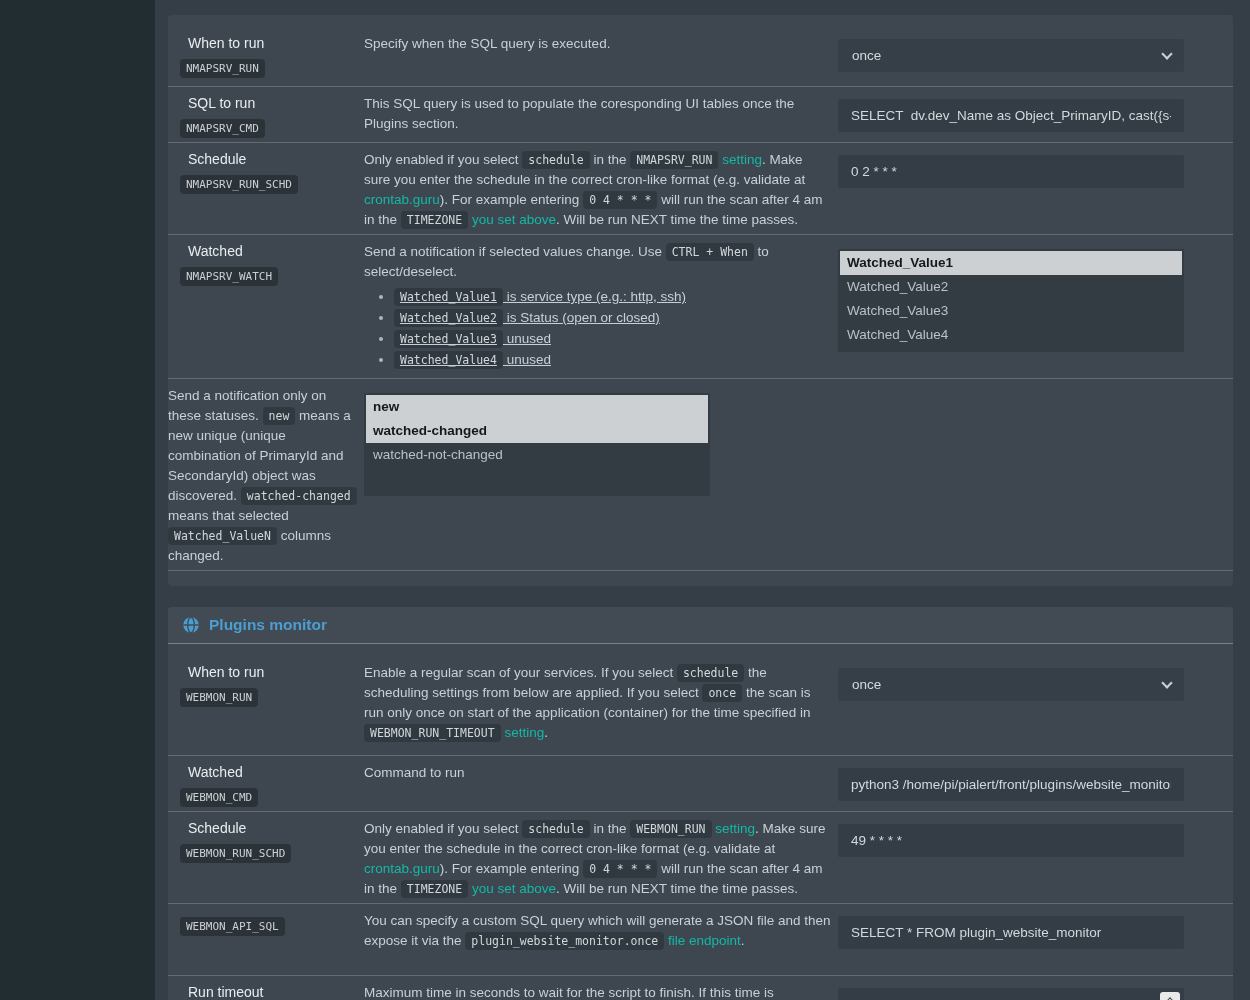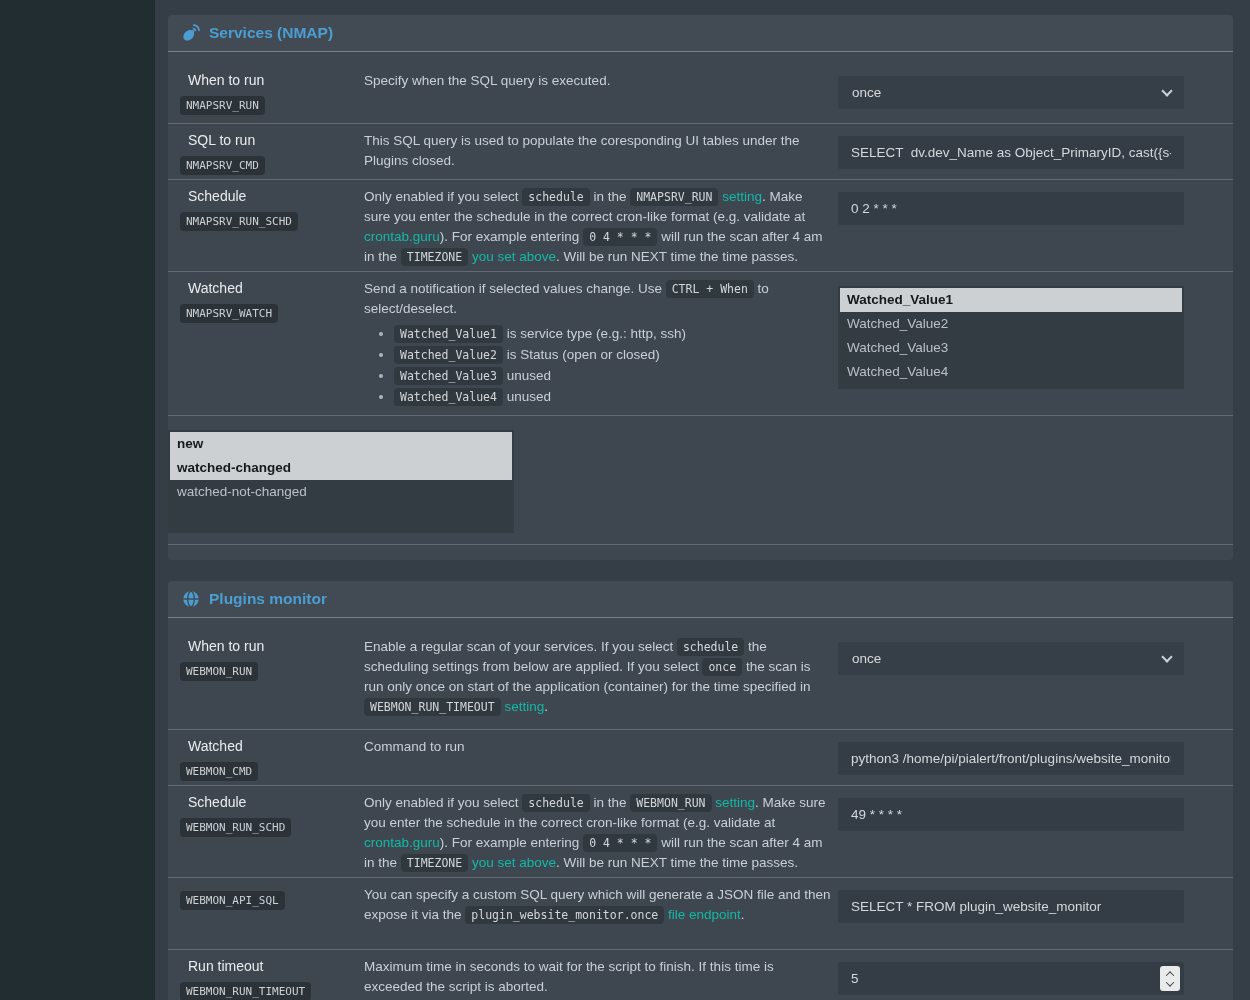--- a/index.html
+++ b/index.html
@@ -43,21 +43,21 @@
   }
 
   .desc-cell { font-size:13.5px; line-height:20px; color:#c9cfd5; padding-right:6px; }
   .code-chip {
     background:#313940; color:#d2d7db;
     font-family:"DejaVu Sans Mono", monospace; font-size:11.5px;
     padding:2px 6px; border-radius:4px; white-space:nowrap;
   }
   .desc-link { color:#14b8a6; text-decoration:none; cursor:pointer; }
   .desc-cell ul { margin:5px 0 0 30px; }
-  .desc-cell li { margin-top:1px; }
+  .desc-cell li { margin-top:1px;text-decoration:underline; }
   .desc-cell li::marker { color:#aeb5bb; }
 
   .control-cell { }
   .ui-select {
     position:relative; height:33px; margin-top:5px; width:346px;
     background:#363f48; border-radius:2px; cursor:pointer;
     display:flex; align-items:center; padding:0 30px 0 14px;
     color:#d6dade; font-size:13.5px;
   }
   .sel-chev {
@@ -95,31 +95,20 @@
   .spin-chev.down { transform:rotate(45deg) translate(-1px,-1px); }
 </style>
 </head>
 <body>
 
 <div class="sidebar"></div>
 
 <div class="content">
 
   <section class="panel">
-    <header class="panel-header">
-      <span class="hdr-icon">
-        <svg width="18" height="18" viewBox="0 0 18 18">
-          <ellipse cx="6.7" cy="11.3" rx="6.1" ry="4.5" transform="rotate(-45 6.7 11.3)" fill="#4b9ed2"></ellipse>
-          <circle cx="10.6" cy="7.4" r="1.5" fill="#4b9ed2"></circle>
-          <path d="M11.5 4.6 A2.6 2.6 0 0 1 13.4 6.5" stroke="#4b9ed2" stroke-width="1.7" fill="none" stroke-linecap="round"></path>
-          <path d="M11.7 1.1 A5.7 5.7 0 0 1 16.9 6.3" stroke="#4b9ed2" stroke-width="1.7" fill="none" stroke-linecap="round"></path>
-        </svg>
-      </span>
-      <h2 class="panel-title">Services (NMAP)</h2>
-    </header>
 
     <div class="rows">
 
       <div class="row" style="min-height:60px">
         <div class="label-cell">
           <div class="setting-label">When to run</div>
           <span class="code-badge">NMAPSRV_RUN</span>
         </div>
         <div class="desc-cell">Specify when the SQL query is executed.</div>
         <div class="control-cell">
@@ -128,21 +117,21 @@
             <span class="sel-chev"></span>
           </div>
         </div>
       </div>
 
       <div class="row" style="min-height:54px">
         <div class="label-cell">
           <div class="setting-label">SQL to run</div>
           <span class="code-badge">NMAPSRV_CMD</span>
         </div>
-        <div class="desc-cell">This SQL query is used to populate the coresponding UI tables under the Plugins closed.</div>
+        <div class="desc-cell">This SQL query is used to populate the coresponding UI tables once the Plugins section.</div>
         <div class="control-cell">
           <input class="ui-input" type="text" value="SELECT  dv.dev_Name as Object_PrimaryID, cast({s-quote}" style="">
         </div>
       </div>
 
       <div class="row" style="min-height:90px">
         <div class="label-cell">
           <div class="setting-label">Schedule</div>
           <span class="code-badge">NMAPSRV_RUN_SCHD</span>
         </div>
@@ -170,20 +159,21 @@
           <div class="ui-multiselect">
             <div class="ms-option selected">Watched_Value1</div>
             <div class="ms-option">Watched_Value2</div>
             <div class="ms-option">Watched_Value3</div>
             <div class="ms-option">Watched_Value4</div>
           </div>
         </div>
       </div>
 
       <div class="row" style="min-height:129px">
+        <div class="desc-cell">Send a notification only on these statuses. <span class="code-chip">new</span> means a new unique (unique combination of PrimaryId and SecondaryId) object was discovered. <span class="code-chip">watched-changed</span> means that selected <span class="code-chip">Watched_ValueN</span> columns changed.</div>
         <div class="control-cell">
           <div class="ui-multiselect">
             <div class="ms-option selected">new</div>
             <div class="ms-option selected">watched-changed</div>
             <div class="ms-option">watched-not-changed</div>
           </div>
         </div>
       </div>
     </div>
     <div class="panel-pad"></div>

